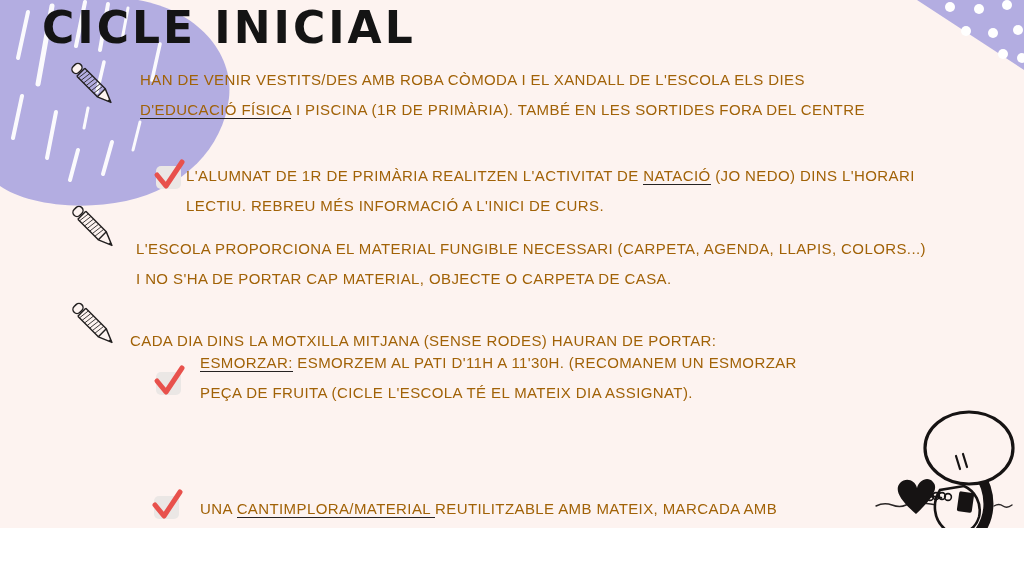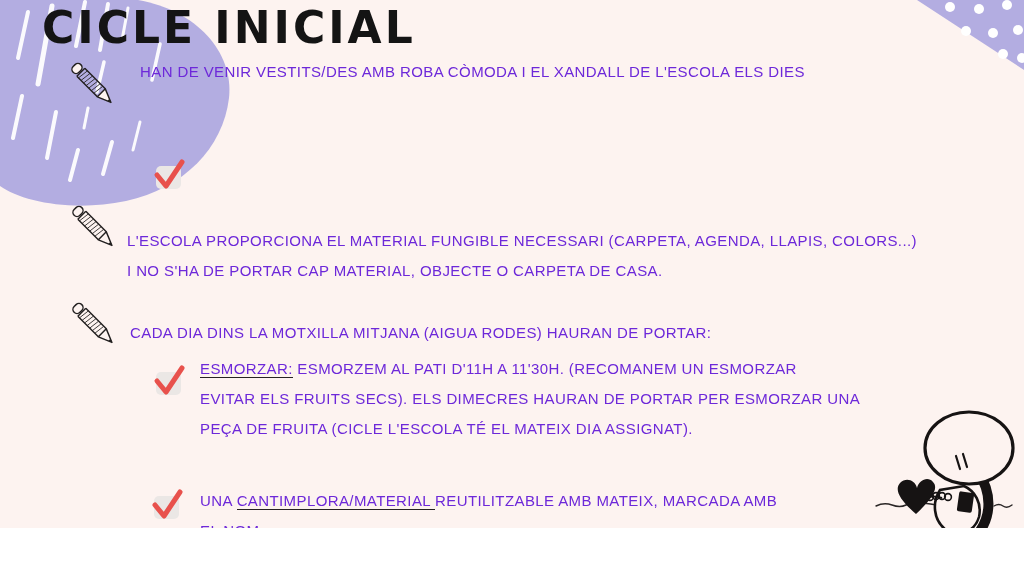--- a/index.html
+++ b/index.html
@@ -11,21 +11,21 @@
     font-family:"Liberation Sans", sans-serif;
     color:#232020;
   }
   .deco{position:absolute;pointer-events:none;}
   .title{
     position:absolute;left:42px;top:2px;margin:0;
     font-family:"DejaVu Sans", sans-serif;
     font-weight:800;font-size:44px;letter-spacing:3px;
     color:#141414;white-space:nowrap;
   }
-  .para{position:absolute;font-size:15px;letter-spacing:.4px;line-height:30px;color:#6d28d9;}
+  .para{position:absolute;font-size:15px;letter-spacing:.4px;line-height:30px;color:#a16207;margin-top:8px;}
   .line{display:block;white-space:nowrap;}
   .u{border-bottom:1.7px solid #262222;}
   .pencil{position:absolute;width:58px;height:17px;transform:rotate(45deg);}
   .check{position:absolute;width:37px;height:35px;}
   .figure{position:absolute;left:872px;top:398px;width:152px;height:178px;}
 </style>
 </head>
 <body>
 
 <div class="slide">
@@ -97,35 +97,39 @@
     </svg>
   <svg class="check" style="left:150px;top:364px" viewBox="0 0 37 35">
       <use href="#check-shape"></use>
     </svg>
   <svg class="check" style="left:148px;top:488px" viewBox="0 0 37 35">
       <use href="#check-shape"></use>
     </svg>
 
   <div class="para" style="left:140px;top:57px">
     <span class="line"><span>HAN DE VENIR VESTITS/DES AMB ROBA CÒMODA I EL XANDALL DE L'ESCOLA ELS DIES</span></span>
+    <span class="line"><span class="u">D'EDUCACIÓ FÍSICA</span><span> I PISCINA (1R DE PRIMÀRIA). TAMBÉ EN LES SORTIDES FORA DEL CENTRE</span></span>
   </div>
 
+  <div class="para" style="left:186px;top:153px">
+    <span class="line"><span>L'ALUMNAT DE 1R DE PRIMÀRIA REALITZEN L'ACTIVITAT DE </span><span class="u">NATACIÓ</span><span> (JO NEDO) DINS L'HORARI</span></span>
+    <span class="line">LECTIU. REBREU MÉS INFORMACIÓ A L'INICI DE CURS.</span>
+  </div>
 
-  <div class="para" style="left:127px;top:226px">
+  <div class="para" style="left:136px;top:226px">
     <span class="line">L'ESCOLA PROPORCIONA EL MATERIAL FUNGIBLE NECESSARI (CARPETA, AGENDA, LLAPIS, COLORS...)</span>
     <span class="line">I NO S'HA DE PORTAR CAP MATERIAL, OBJECTE O CARPETA DE CASA.</span>
   </div>
 
   <div class="para" style="left:130px;top:318px">
-    <span class="line">CADA DIA DINS LA MOTXILLA MITJANA (AIGUA RODES) HAURAN DE PORTAR:</span>
+    <span class="line">CADA DIA DINS LA MOTXILLA MITJANA (SENSE RODES) HAURAN DE PORTAR:</span>
   </div>
 
-  <div class="para" style="left:200px;top:354px">
+  <div class="para" style="left:200px;top:340px">
     <span class="line"><span class="u">ESMORZAR:</span><span> ESMORZEM AL PATI D'11H A 11'30H. (RECOMANEM UN ESMORZAR</span></span>
-    <span class="line">EVITAR ELS FRUITS SECS). ELS DIMECRES HAURAN DE PORTAR PER ESMORZAR UNA</span>
     <span class="line">PEÇA DE FRUITA (CICLE L'ESCOLA TÉ EL MATEIX DIA ASSIGNAT).</span>
   </div>
 
   <div class="para" style="left:200px;top:486px">
     <span class="line"><span>UNA </span><span class="u">CANTIMPLORA/MATERIAL </span><span>REUTILITZABLE AMB MATEIX, MARCADA AMB</span></span>
     <span class="line">EL NOM.</span>
   </div>
 
   <svg class="figure" viewBox="0 0 152 178">
 

